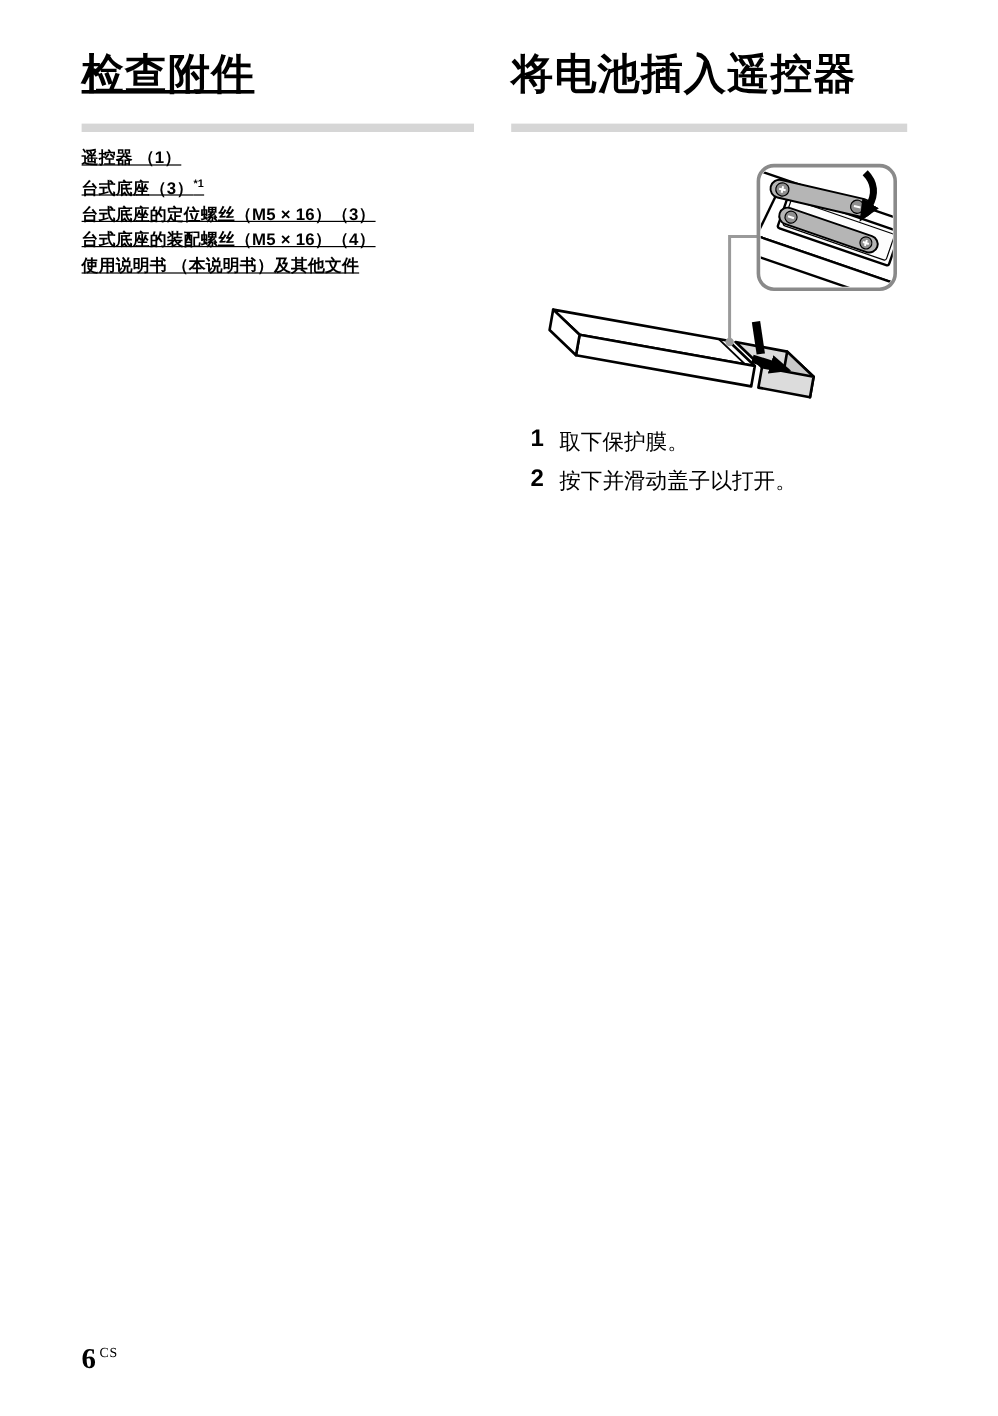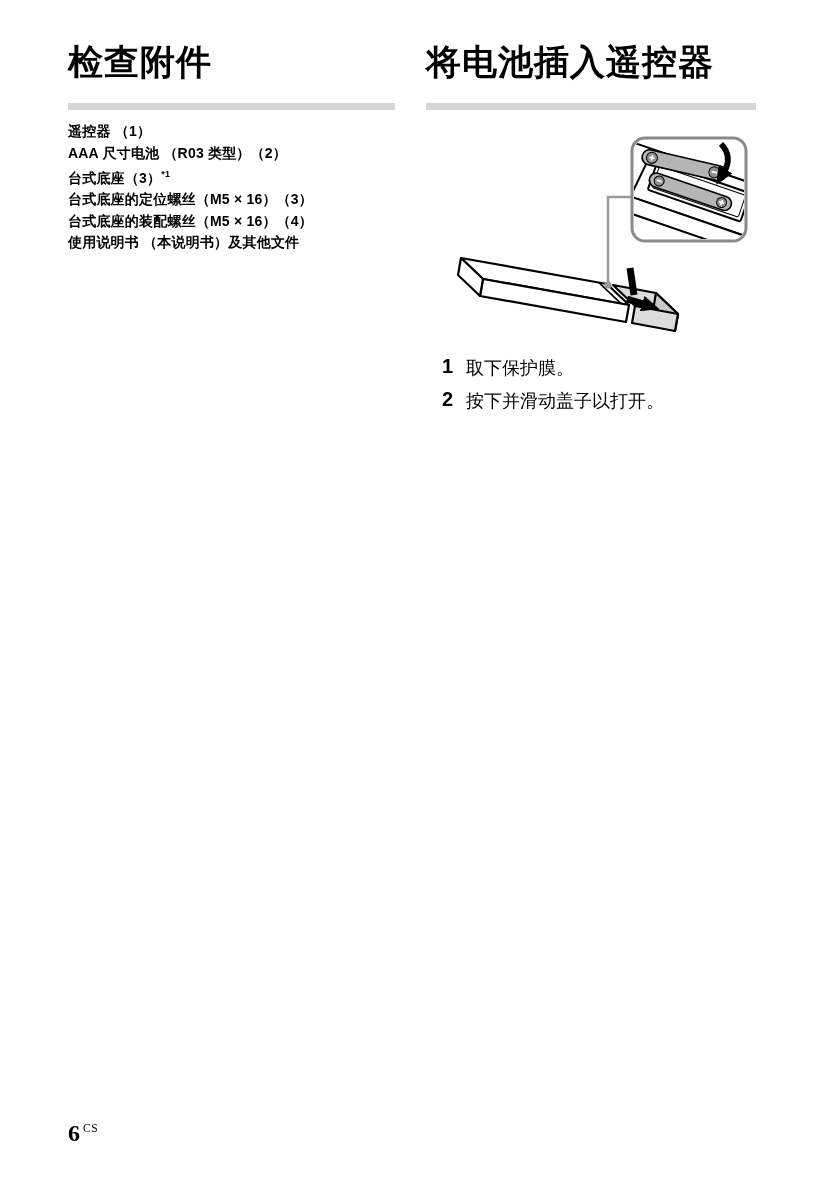--- a/index.html
+++ b/index.html
@@ -7,21 +7,21 @@
   body {
     width: 832px; height: 1180px;
     background: #ffffff;
     color: #000000;
     font-family: "Liberation Sans", "DejaVu Sans", sans-serif;
     position: relative;
     overflow: hidden;
   }
 
   .col { position: absolute; top: 40px; }
-  .col-left  { left: 68px;  width: 327px; }
+  .col-left  { left: 68px;  width: 327px; text-decoration: underline; }
   .col-right { left: 426px; width: 330px; }
 
   .section-heading {
     margin: 0;
     font-size: 35px;
     font-weight: bold;
     letter-spacing: 1px;
     line-height: 44px;
     white-space: nowrap;
   }
@@ -93,21 +93,20 @@
 <body>
 
 <div>
 
   <section class="col col-left">
     <h1 class="section-heading">检查附件</h1>
     <div class="rule"></div>
 
     <div class="acc-list">
       <div class="acc-item">遥控器 （1）</div>
-      <div class="acc-item">AAA 尺寸电池 （R03 类型）（2）</div>
       <div class="acc-item"><span>台式底座（3）</span><sup>*1</sup></div>
       <div class="acc-item">台式底座的定位螺丝（M5 × 16）（3）</div>
       <div class="acc-item">台式底座的装配螺丝（M5 × 16）（4）</div>
       <div class="acc-item">使用说明书 （本说明书）及其他文件</div>
     </div>
 
   </section>
 
   <section class="col col-right">
     <h1 class="section-heading">将电池插入遥控器</h1>

